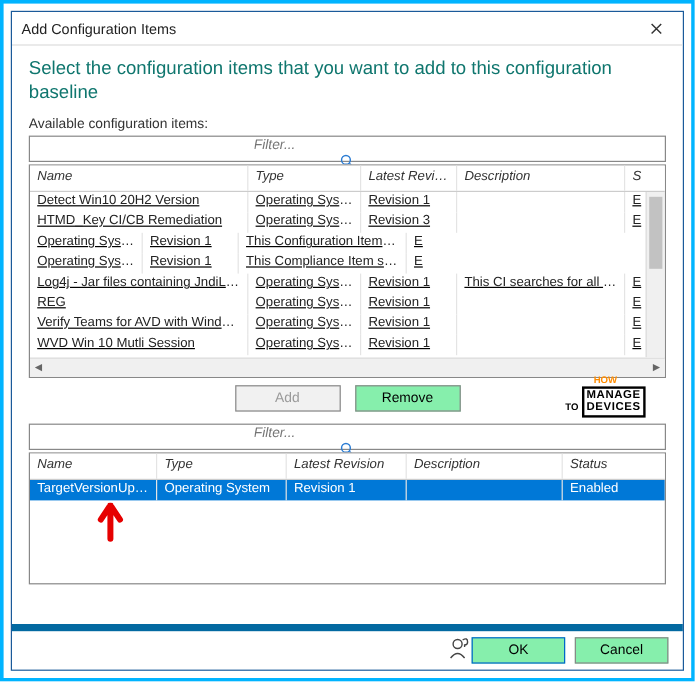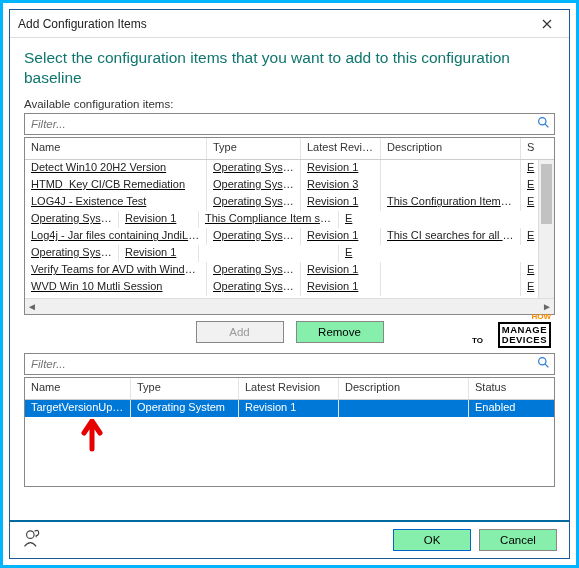--- a/index.html
+++ b/index.html
@@ -4,25 +4,25 @@
 <style>
 * { box-sizing: border-box; font-family: "Segoe UI", Tahoma, sans-serif; }
 body { margin: 0; background: #fff; }
 .outer-border { border: 3px solid #00b4ff; width: 579px; height: 568px; position: relative; background: #fff; }
 .dialog { position: absolute; inset: 6px; border: 1px solid #1a5a9a; background: #fff; display: flex; flex-direction: column; }
 .titlebar { height: 28px; display: flex; align-items: center; justify-content: space-between; padding: 0 2px 0 8px; font-size: 12px; color: #222; border-bottom: 1px solid #ddd; }
 .title-close { width: 40px; height: 26px; display: flex; align-items: center; justify-content: center; font-size: 13px; color: #444; }
 .content { flex: 1; padding: 10px 14px 8px 14px; display: flex; flex-direction: column; overflow: hidden; }
 .instruction { color: #0f766e; font-size: 15.5px; line-height: 1.3; margin-bottom: 10px; }
 .section-label { font-size: 11.5px; color: #333; margin-bottom: 3px; }
-.filter-box { border: 1px solid #888; height: 22px; display: flex; align-items: center; padding: 0 4px; margin-bottom: 2px; }
+.filter-box { border: 1px solid #888; height: 22px; display: flex; align-items: center; padding: 0 18px; margin-bottom: 2px; flex-direction: column; }
 .filter-box input { flex: 1; border: none; outline: none; font-size: 11.5px; color: #888; font-style: italic; background: transparent; }
 .search-ico { color: #2b7cd3; font-size: 13px; }
 .grid-wrap { border: 1px solid #888; background: #fff; display: flex; flex-direction: column; }
-.grid-head { display: flex; height: 22px; border-bottom: 1px solid #ccc; background: #fff; }
+.grid-head { display: flex; height: 22px; border-bottom: 1px solid #ccc; background: #fff; font-style: italic; }
 .gh, .gc { font-size: 11px; padding: 3px 6px; white-space: nowrap; overflow: hidden; text-overflow: ellipsis; border-right: 1px solid #e4e4e4; }
 .gh { color: #333; }
 .grid-body { overflow: hidden; position: relative; }
 .grid-row { display: flex; height: 17px; }
 .grid-row.selected { background: #0078d7; color: #fff; }
 .grid-row.selected .gc { color: #fff; }
 .gc { color: #222; padding-top: 1px; }
 
 .top .c-name { width: 182px; }
 .top .c-type { width: 94px; }
@@ -34,24 +34,24 @@
 .bot .c-type { width: 108px; }
 .bot .c-rev { width: 100px; }
 .bot .c-desc { width: 130px; }
 .bot .c-stat { width: 70px; border-right: none; }
 .scroll-v { position: absolute; right: 0; top: 0; bottom: 0; width: 16px; background: #f0f0f0; border-left: 1px solid #ddd; }
 .scroll-v-thumb { position: absolute; left: 2px; right: 2px; top: 4px; height: 60px; background: #c2c2c2; }
 .scroll-h { height: 16px; background: #f0f0f0; border-top: 1px solid #ddd; display: flex; align-items: center; justify-content: space-between; padding: 0 2px; color: #666; font-size: 10px; }
 .btn-row { display: flex; gap: 12px; justify-content: center; align-items: center; padding: 6px 0 10px 0; position: relative; }
 .btn { width: 88px; height: 22px; font-size: 11.5px; border: 1px solid #888; background: #86efac; display: flex; align-items: center; justify-content: center; }
 .btn.disabled { color: #9a9a9a; background: #f1f1f1; text-align: center; }
-.watermark { position: absolute; right: 4px; top: -2px; font-size: 10px; font-weight: bold; color: #000; text-align: right; line-height: 1.05; }
+.watermark { position: absolute; right: 17px; top: -2px; font-size: 10px; font-weight: bold; color: #000; text-align: center; line-height: 1.05; }
 .watermark .how { color: #ff8c00; font-size: 8px; display: block; }
-.watermark .box { border: 2px solid #000; padding: 1px 2px; display: inline-block; font-size: 9.5px; letter-spacing: 0.5px; margin-left: 12px; }
-.footer { height: 38px; border-top: 2px solid #0369a1; display: flex; align-items: center; justify-content: space-between; padding: 0 12px; }
+.watermark .box { border: 2px solid #000; padding: 1px 2px; display: inline-block; font-size: 9.5px; letter-spacing: 0.5px; }
+.footer { height: 38px; border-top: 6px solid #0369a1; display: flex; align-items: center; justify-content: flex-end; padding: 0 12px; }
 .footer-left svg { width: 20px; height: 20px; }
 .footer-btns { display: flex; gap: 8px; }
 .footer-btns .btn { width: 78px; }
 .footer-btns .btn.primary { border-color: #0066cc; }
 .arrow { position: absolute; left: 76px; top: 416px; color: #e60000; font-size: 34px; font-weight: bold; pointer-events: none; }
 .arrow svg { width: 26px; height: 40px; }
 </style>
 </head>
 <body>
 
@@ -101,40 +101,40 @@
               <div class="gc c-s">E</div>
             </div>
             <div class="grid-row">
               <div class="gc c-name">HTMD_Key CI/CB Remediation</div>
               <div class="gc c-type">Operating System</div>
               <div class="gc c-rev">Revision 3</div>
               <div class="gc c-desc"></div>
               <div class="gc c-s">E</div>
             </div>
             <div class="grid-row">
-              <div class="gc c-name">LOG4J - Existence Test</div>
               <div class="gc c-type">Operating System</div>
               <div class="gc c-rev">Revision 1</div>
               <div class="gc c-desc">This Configuration Item test...</div>
               <div class="gc c-s">E</div>
             </div>
             <div class="grid-row">
               <div class="gc c-type">Operating System</div>
               <div class="gc c-rev">Revision 1</div>
               <div class="gc c-desc">This Compliance Item sear...</div>
               <div class="gc c-s">E</div>
             </div>
             <div class="grid-row">
               <div class="gc c-name">Log4j - Jar files containing JndiLooku...</div>
               <div class="gc c-type">Operating System</div>
               <div class="gc c-rev">Revision 1</div>
               <div class="gc c-desc">This CI searches for all jar-fi...</div>
               <div class="gc c-s">E</div>
             </div>
             <div class="grid-row">
+              <div class="gc c-name">REG</div>
               <div class="gc c-type">Operating System</div>
               <div class="gc c-rev">Revision 1</div>
               <div class="gc c-desc"></div>
               <div class="gc c-s">E</div>
             </div>
             <div class="grid-row">
               <div class="gc c-name">Verify Teams for AVD with Windows 11</div>
               <div class="gc c-type">Operating System</div>
               <div class="gc c-rev">Revision 1</div>
               <div class="gc c-desc"></div>

